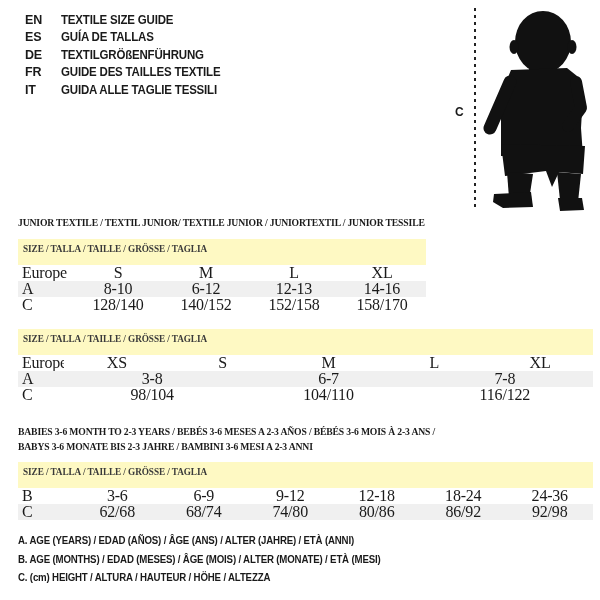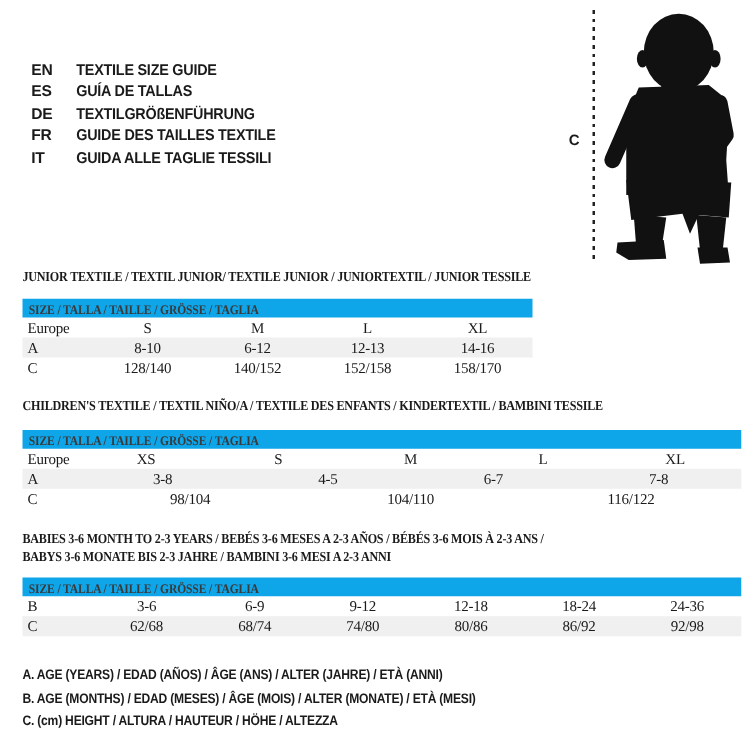--- a/index.html
+++ b/index.html
@@ -1,21 +1,21 @@
 <!DOCTYPE html>
 <html><head>
 <meta charset="utf-8">
 <style>
   html,body{margin:0;padding:0;background:#fff;}
   .canvas{
     position:relative;width:600px;height:600px;background:#fff;overflow:hidden;
     font-family:"Liberation Sans", sans-serif;color:#1a1a1a;
   }
   
-  .lang-list{position:absolute;left:25px;top:11px;margin-top:36px;}
+  .lang-list{position:absolute;left:25px;top:11px;}
   .lang-row{display:flex;height:17.5px;align-items:center;}
   .lang-code{width:36px;font-size:12.5px;font-weight:700;letter-spacing:-.2px;}
   .lang-label{font-size:12.5px;font-weight:700;letter-spacing:-.2px;display:inline-block;transform:scaleX(.92);transform-origin:0 50%;white-space:nowrap;}
   
   .measure-line{
     position:absolute;left:474px;top:8px;width:2px;height:201px;
     background:repeating-linear-gradient(to bottom,#222 0 3px,transparent 3px 7px);
   }
   .c-label{position:absolute;left:455px;top:105px;font-size:12px;font-weight:700;}
   .baby-svg{position:absolute;left:481px;top:8px;}
@@ -27,26 +27,26 @@
   .sec-2{top:318px;width:575px;}
   .sec-3{top:424px;width:575px;}
   .tbl-title-line{
     font-size:11px;font-weight:700;letter-spacing:-.2px;line-height:15px;
     white-space:nowrap;transform:scaleX(.88);transform-origin:0 50%;
   }
   .sec-1 .tbl{margin-top:9px;}
   .sec-2 .tbl{margin-top:11px;}
   .sec-3 .tbl{margin-top:8px;}
   .tbl{width:100%;}
-  .tbl-header{height:15px;background:#0ea5e9;line-height:15px;padding-left:5px;}
+  .tbl-header{height:26px;background:#fef9c3;line-height:15px;padding-left:5px;}
   .tbl-header-text{
     font-size:10.5px;font-weight:700;color:#3a3a3a;letter-spacing:-.1px;
     display:inline-block;transform:scaleX(.88);transform-origin:0 50%;white-space:nowrap;
   }
-  .tbl-row{display:flex;height:16px;line-height:16px;font-size:12px;letter-spacing:-.2px;}
+  .tbl-row{display:flex;height:16px;line-height:16px;font-size:16px;letter-spacing:-.2px;}
   .tbl-row.alt{background:#f0f0f0;}
   .cell{overflow:hidden;white-space:nowrap;}
   .cell.label{padding-left:4px;text-align:left;flex:none;}
   .sec-1 .cell.label{width:52px;}
   .sec-2 .cell.label{width:42px;}
   .sec-3 .cell.label{width:52px;}
   .cell.val{flex:1;text-align:center;}
   
   .legend{position:absolute;left:18px;top:531px;}
   .legend-line{
@@ -123,37 +123,33 @@
         <div class="tbl-row">
           <div class="cell label">C</div>
           <div class="cell val">128/140</div>
           <div class="cell val">140/152</div>
           <div class="cell val">152/158</div>
           <div class="cell val">158/170</div>
         </div>
       </div>
     </section>
   <section class="sec sec-2">
-      <div class="tbl-title">
-        <div class="tbl-title-line">CHILDREN'S TEXTILE / TEXTIL NIÑO/A / TEXTILE DES ENFANTS / KINDERTEXTIL / BAMBINI TESSILE</div>
-      </div>
       <div class="tbl">
         <div class="tbl-header"><span class="tbl-header-text">SIZE / TALLA / TAILLE / GRÖSSE / TAGLIA</span></div>
         <div class="tbl-row">
           <div class="cell label">Europe</div>
           <div class="cell val">XS</div>
           <div class="cell val">S</div>
           <div class="cell val">M</div>
           <div class="cell val">L</div>
           <div class="cell val">XL</div>
         </div>
         <div class="tbl-row alt">
           <div class="cell label">A</div>
           <div class="cell val">3-8</div>
-          <div class="cell val">4-5</div>
           <div class="cell val">6-7</div>
           <div class="cell val">7-8</div>
         </div>
         <div class="tbl-row">
           <div class="cell label">C</div>
           <div class="cell val">98/104</div>
           <div class="cell val">104/110</div>
           <div class="cell val">116/122</div>
         </div>
       </div>

